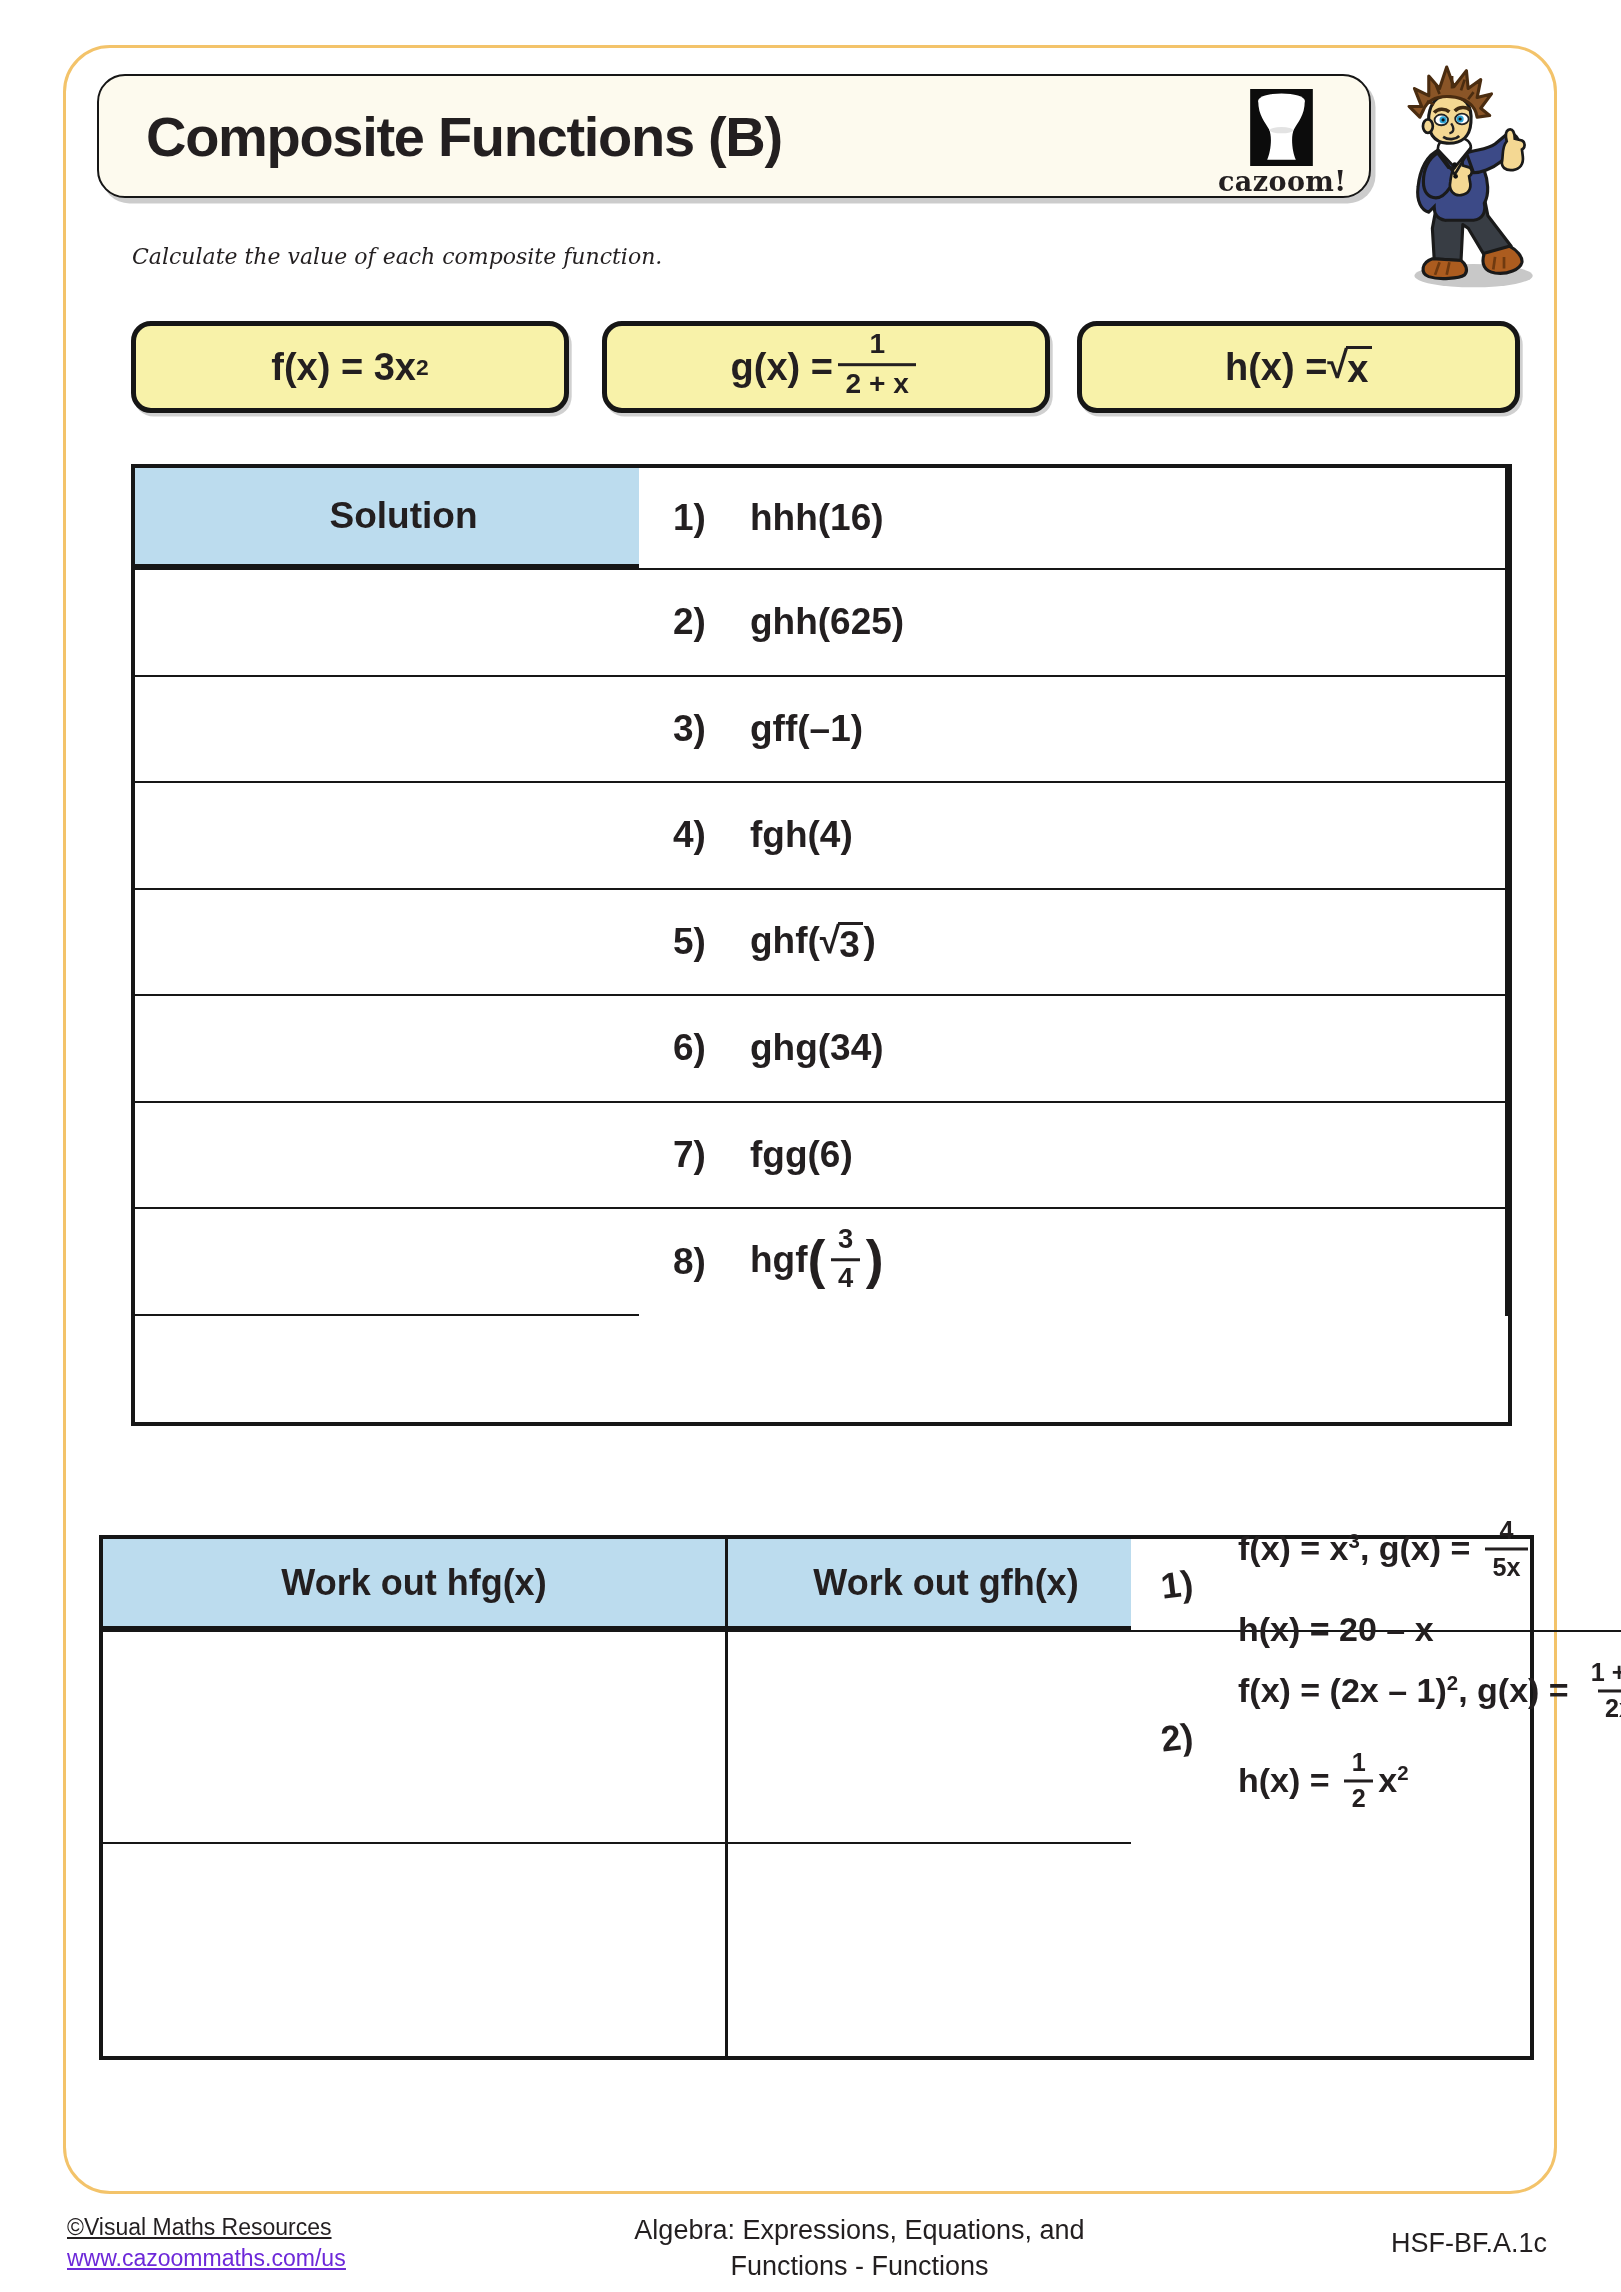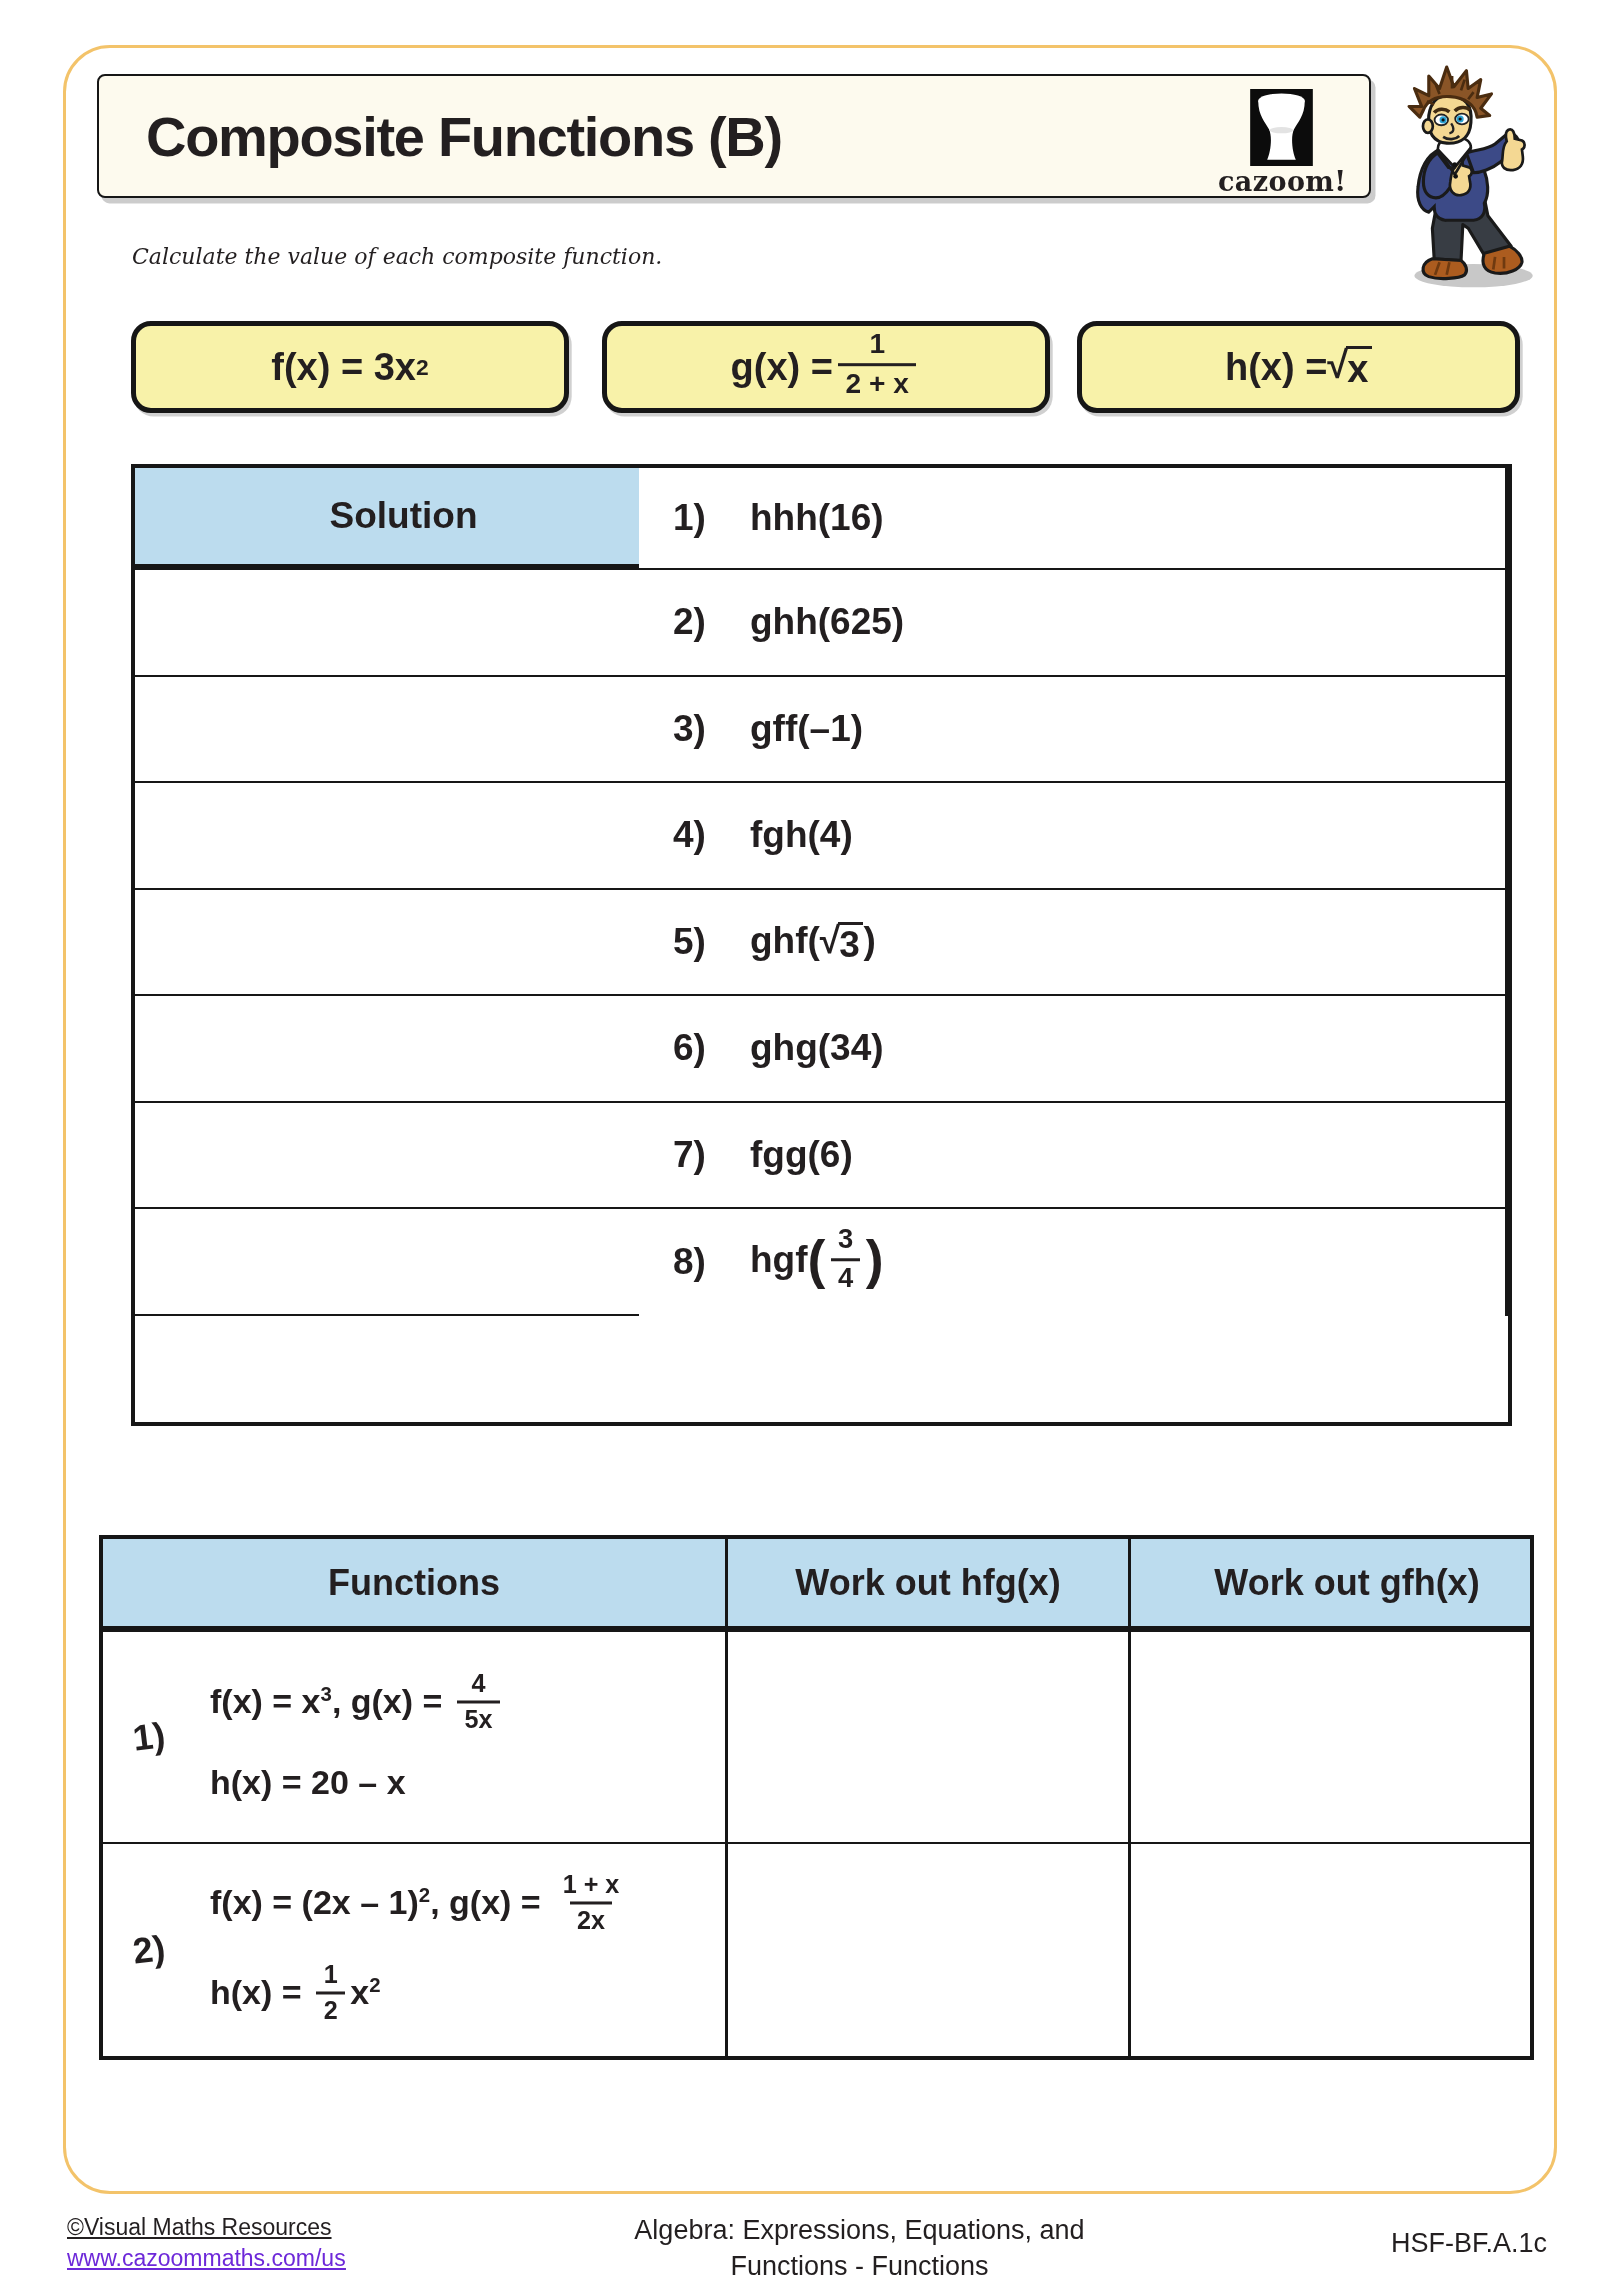--- a/index.html
+++ b/index.html
@@ -10,21 +10,21 @@
     overflow:hidden;
   }
   
   .page-border {
     position:absolute; left:63px; top:45px; width:1494px; height:2149px;
     border:3.6px solid #f3c36a; border-radius:47px;
   }
   
   .title-box {
     position:absolute; left:97px; top:74px; width:1274px; height:124px;
-    background:#fdfaee; border:2.7px solid #161616; border-radius:8px;
+    background:#fdfaee; border:2.7px solid #161616; border-radius:28px;
     box-shadow:4.5px 5.4px 0 rgba(110,110,110,0.35);
   }
   .title-text {
     position:absolute; left:47px; top:50%; transform:translateY(-50%);
     font-size:56px; font-weight:bold; letter-spacing:-1.3px; white-space:nowrap;
   }
   .logo { position:absolute; left:1119px; top:13.4px; width:127px; text-align:center; }
   .logo-mark { width:63px; height:77px; margin:0 auto; display:block; }
   .logo-text {
     font-family:"DejaVu Serif", serif; font-weight:bold;
@@ -226,21 +226,20 @@
       <span class="qnum">8)</span>
       <span class="expr"><span>hgf</span><span class="bigparen">(</span><span class="frac">
           <span class="fnum">3</span>
           <span class="fden">4</span>
         </span><span class="bigparen">)</span></span>
     </div>
     <div class="t1-cell t1-sol last-col last-row"></div>
   </div>
 
 <div class="table2" id="table2">
-  <div class="t2-cell t2-head">Functions</div>
   <div class="t2-cell t2-head">Work out hfg(x)</div>
   <div class="t2-cell t2-head last-col">Work out gfh(x)</div>
 <div class="t2-cell t2-func">
       <span class="qnum2">1)</span>
       <div class="mline"><span>f(x) = x</span><sup>3</sup><span>, g(x) = </span><span class="frac">
           <span class="fnum">4</span>
           <span class="fden">5x</span>
         </span></div>
       <div class="mline"><span>h(x) = 20 – x</span></div>
     </div>

